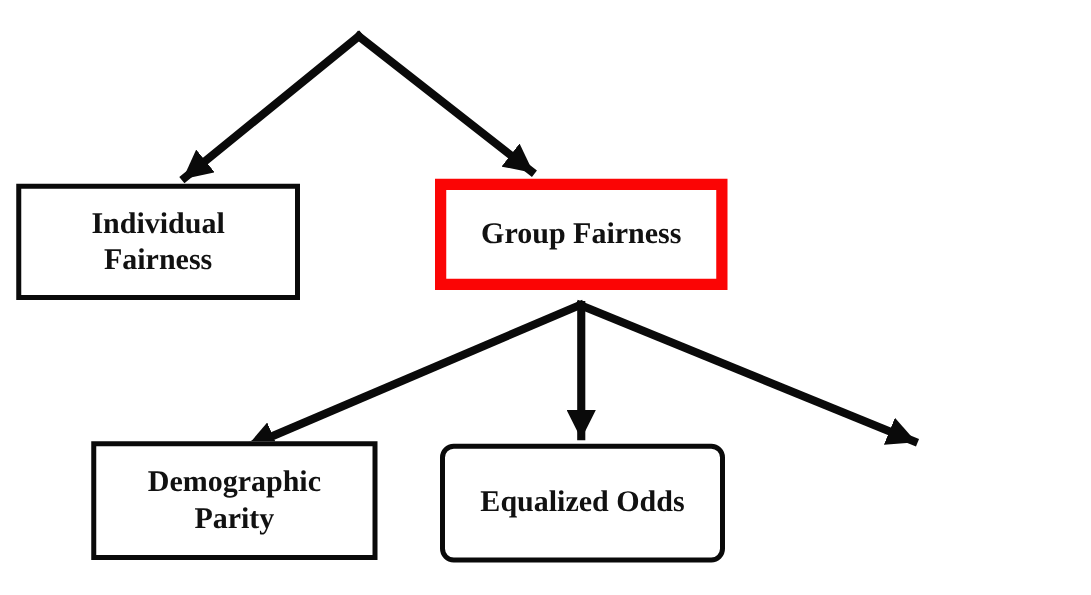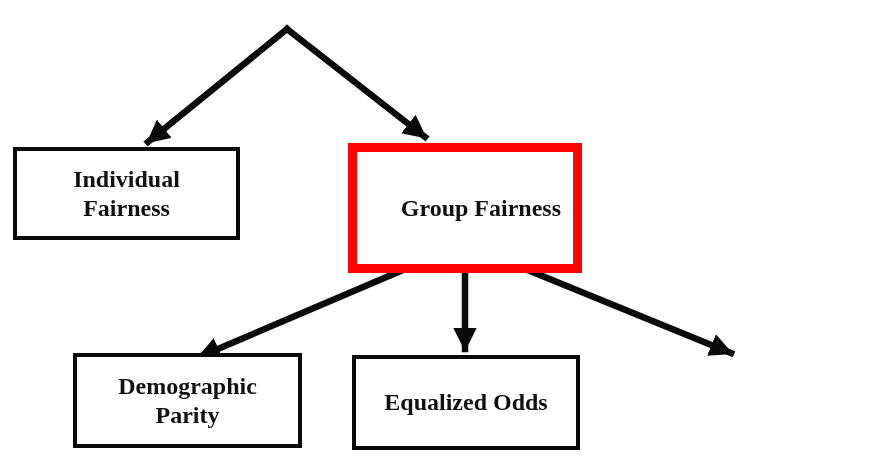--- a/index.html
+++ b/index.html
@@ -42,23 +42,23 @@
     font-size:24px;
     font-weight:700;
     line-height:1.2;
     color:var(--text);
     padding:0 12px;
   }
   .node.highlight{
     border:9px solid var(--highlight-border);
   }
   .node-individual{ left:13px;  top:147px; width:227px; height:93px; }
-  .node-group     { left:348px; top:143px; width:234px; height:130px;justify-content:flex-end;}
+  .node-group     { left:348px; top:143px; width:234px; height:89px;}
   .node-demo      { left:73px;  top:353px; width:229px; height:95px; }
-  .node-equalized { left:352px; top:355px; width:228px; height:95px; }
+  .node-equalized { left:352px; top:355px; width:228px; height:95px;border-radius:11px; }
   .node-predictive{ left:628px; top:354px; width:231px; height:93px; }
 </style>
 </head>
 <body>
 
 <div class="canvas">
 
   <svg class="edges" viewBox="0 0 873 476" xmlns="http://www.w3.org/2000/svg">
     <defs>
       <marker id="ah" viewBox="0 0 10 10" refX="9" refY="5" markerWidth="3.6" markerHeight="3.6" orient="auto-start-reverse">

